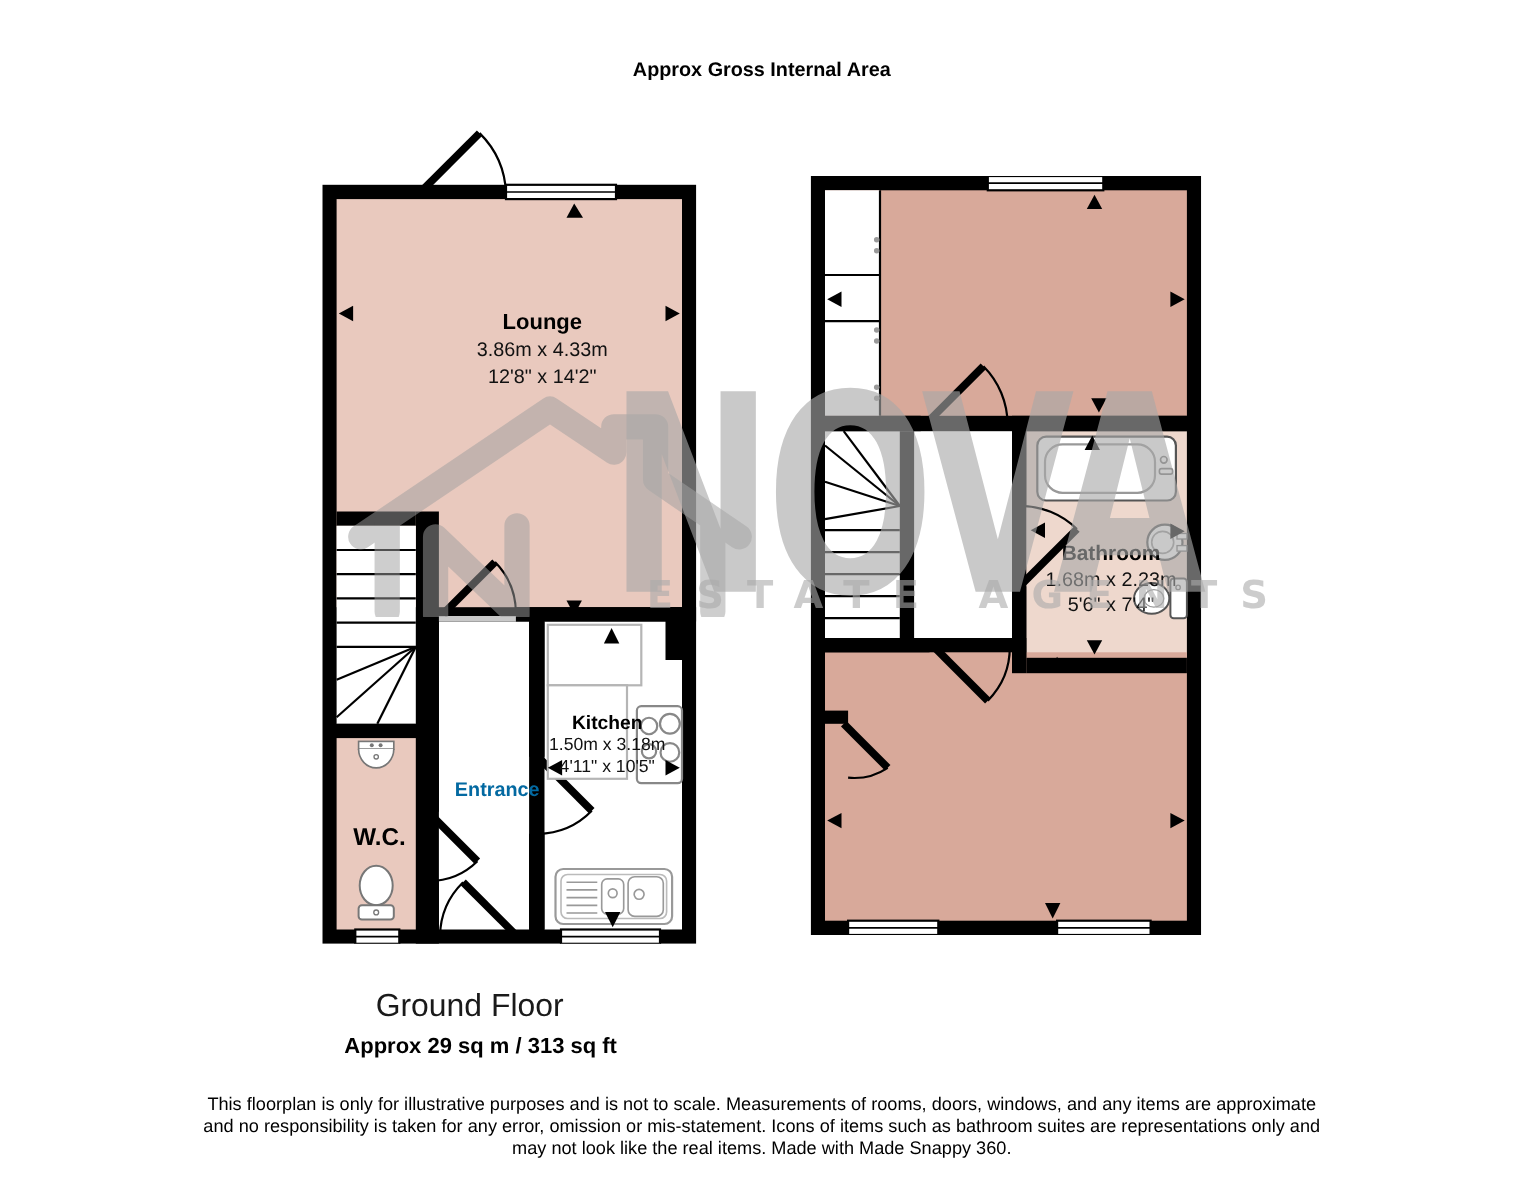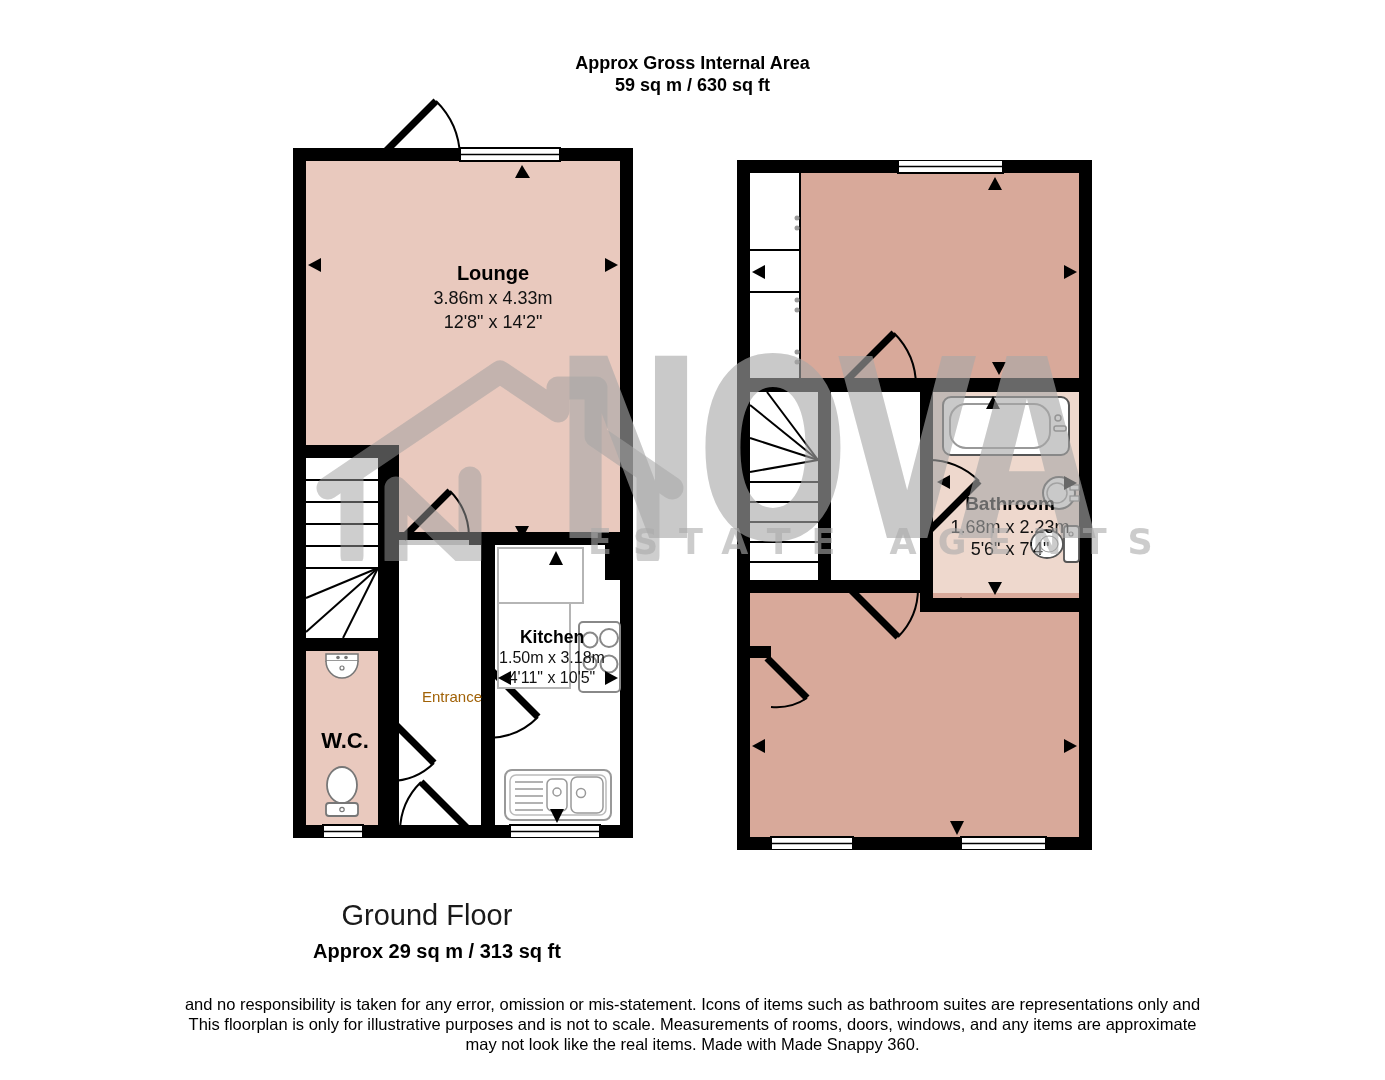--- a/index.html
+++ b/index.html
@@ -37,24 +37,23 @@
   }
   .wm-house{position:absolute;left:300px;top:356px;}
 </style>
 </head>
 <body>
 
 <div class="canvas">
 
   <div class="hdr">
     <div class="l1">Approx Gross Internal Area</div>
-    <div class="l2">59 sq m / 630 sq ft</div>
-  </div>
-
-  <div class="plan" style="left:293px;top:148px;width:340px;height:494px;">
+  </div>
+
+  <div class="plan" style="left:293px;top:168px;width:340px;height:494px;">
     <svg width="340" height="750" viewBox="0 -60 340 750" style="position:absolute;left:0;top:-60px;">
 
       <rect x="0" y="0" width="340" height="690" fill="#000"></rect>
 
       <rect x="13" y="13" width="314" height="371" fill="#e9c9be"></rect>
       <rect x="106" y="397" width="82" height="280" fill="#ffffff"></rect>
       <rect x="202" y="397" width="125" height="280" fill="#ffffff"></rect>
 
       <rect x="176" y="384" width="164" height="13" fill="#000"></rect>
       <rect x="312" y="384" width="15" height="48" fill="#000"></rect>
@@ -170,21 +169,21 @@
     <div class="roomlabel lbl-big" style="left:80px;top:112px;width:240px;">
       <div class="rname">Lounge</div>
       <div class="rdim">3.86m x 4.33m</div>
       <div class="rdim">12'8" x 14'2"</div>
     </div>
     <div class="roomlabel lbl-sm" style="left:179px;top:478px;width:160px;">
       <div class="rname">Kitchen</div>
       <div class="rdim">1.50m x 3.18m</div>
       <div class="rdim">4'11" x 10'5"</div>
     </div>
-    <div class="roomlabel" style="left:79px;top:540px;width:160px;font-size:15px;font-weight:normal;color:#a16207;">Entrance</div>
+    <div class="roomlabel" style="left:79px;top:540px;width:160px;font-size:18px;font-weight:bold;color:#0369a1;">Entrance</div>
     <div class="roomlabel" style="left:12px;top:580px;width:80px;font-size:22px;font-weight:bold;color:#000;">W.C.</div>
   </div>
 
   <div class="plan" style="left:737px;top:160px;width:355px;height:690px;">
     <svg width="355" height="690" viewBox="0 0 355 690">
 
       <rect x="0" y="0" width="355" height="690" fill="#000"></rect>
 
       <rect x="13" y="13" width="329" height="205" fill="#d8a99a"></rect>
       <rect x="13" y="232" width="170" height="188" fill="#ffffff"></rect>
@@ -312,18 +311,18 @@
     <div class="wm-brand">NOVA</div>
     <div class="wm-tag">ESTATE AGENTS</div>
   </div>
 
   <div class="caption" style="left:293px;top:898px;">
     <div class="cname">Ground Floor</div>
     <div class="carea">Approx 29 sq m / 313 sq ft</div>
   </div>
 
   <div class="disclaimer">
+    <div>This floorplan is only for illustrative purposes and is not to scale. Measurements of rooms, doors, windows, and any items are approximate</div>
     <div>and no responsibility is taken for any error, omission or mis-statement. Icons of items such as bathroom suites are representations only and</div>
-    <div>This floorplan is only for illustrative purposes and is not to scale. Measurements of rooms, doors, windows, and any items are approximate</div>
     <div>may not look like the real items. Made with Made Snappy 360.</div>
   </div>
 
 </div>
 
 </body></html>

